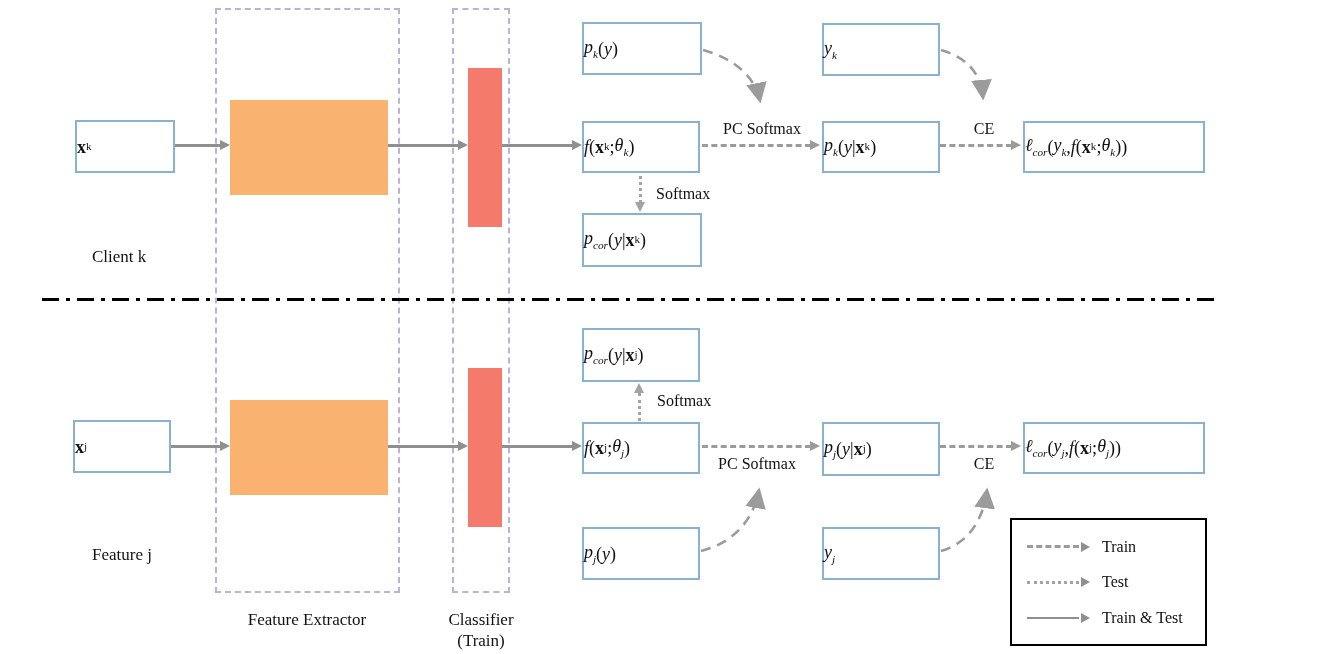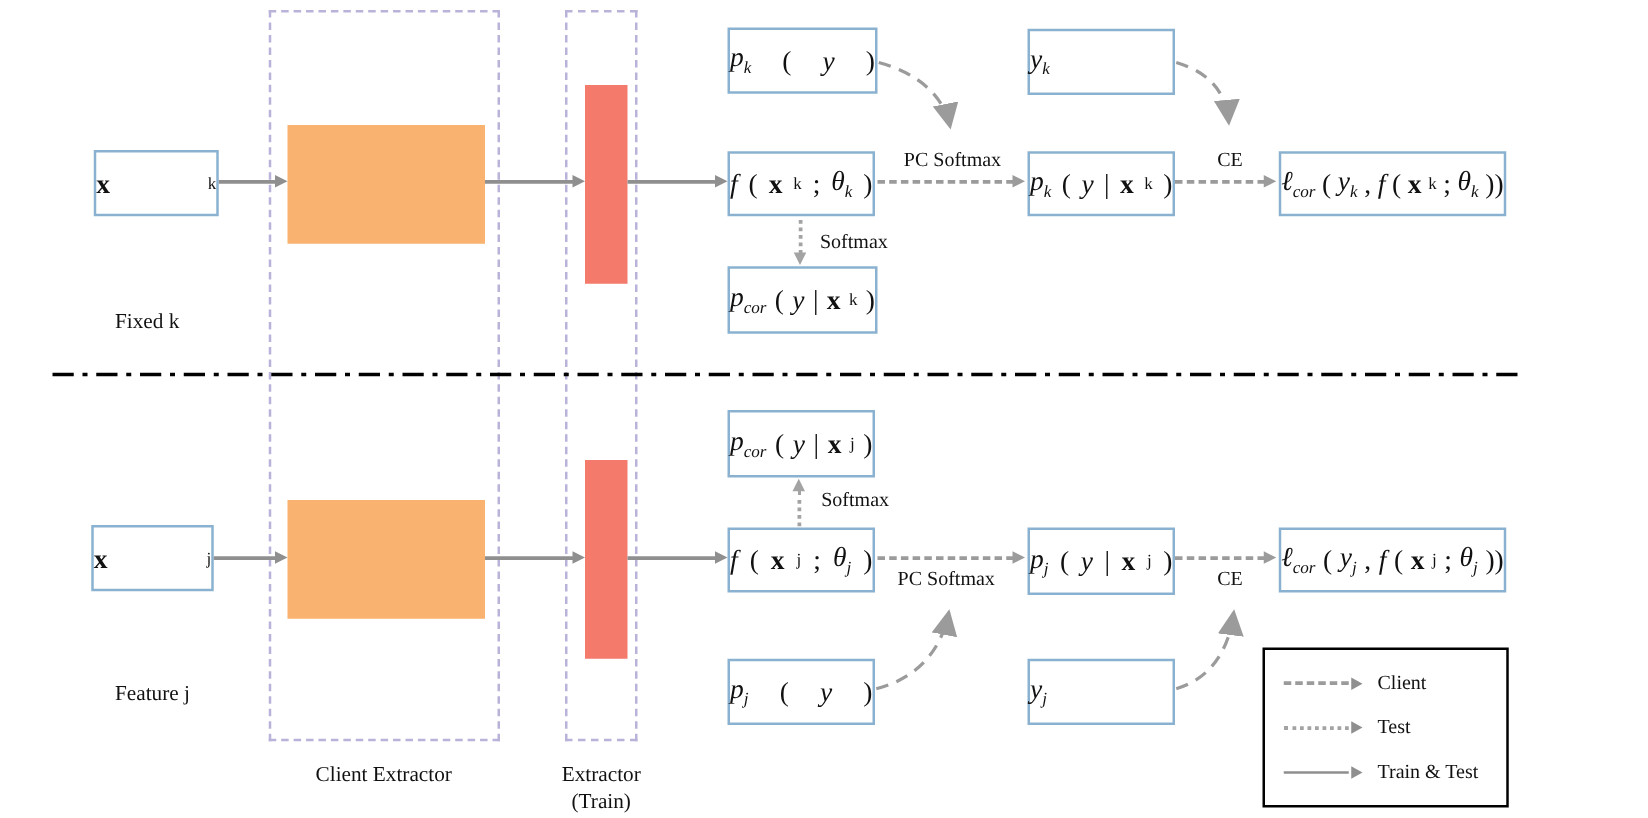--- a/index.html
+++ b/index.html
@@ -2,22 +2,22 @@
 <html><head>
 <meta charset="utf-8">
 <style>
   html,body { margin:0; padding:0; background:#ffffff; }
   .canvas {
     position:relative; width:1318px; height:654px; background:#ffffff;
     font-family:"Liberation Serif", serif; color:#111; overflow:hidden;
   }
   .box {
     position:absolute; border:2px solid #8ab2d0; background:#fff;
-    display:flex; align-items:center; justify-content:space-between;
-    font-size:22px; box-sizing:border-box; text-align:center; line-height:1;
+    display:flex; align-items:center; justify-content:flex-start;
+    font-size:18px; box-sizing:border-box; text-align:center; line-height:1;
   }
   .box sub, .lbl sub { font-size:0.62em; }
   .dashedbox { position:absolute; border:2px dashed #b9b3da; box-sizing:border-box; background:transparent; }
   .orange { position:absolute; background:#f9b270; }
   .redbar { position:absolute; background:#f47a6b; }
   .lbl { position:absolute; font-size:16px; line-height:1.15; white-space:nowrap; }
   .lbl.center { text-align:center; }
   .sh { position:absolute; }
   .sh.solid  { border-top:3px solid #8f8f8f; }
   .sh.dash   { border-top:3px dashed #9b9b9b; }
@@ -124,32 +124,32 @@
     <path d="M 941 551 C 968 543 983 521 987 490" fill="none" stroke="#9b9b9b" stroke-width="2.6" stroke-dasharray="10 7" marker-end="url(#ah)"></path>
   </svg>
 
   <div class="lbl center" style="left:712px; top:120px; width:100px;">PC Softmax</div>
   <div class="lbl center" style="left:958px; top:120px; width:52px;">CE</div>
   <div class="lbl" style="left:656px; top:185px;">Softmax</div>
   <div class="lbl center" style="left:707px; top:455px; width:100px;">PC Softmax</div>
   <div class="lbl center" style="left:958px; top:455px; width:52px;">CE</div>
   <div class="lbl" style="left:657px; top:392px;">Softmax</div>
 
-  <div class="lbl" style="left:92px; top:247px; font-size:17px;">Fixed k</div>
+  <div class="lbl" style="left:92px; top:247px; font-size:17px;">Client k</div>
   <div class="lbl" style="left:92px; top:545px; font-size:17px;">Feature j</div>
 
-  <div class="lbl center" style="left:227px; top:610px; width:160px; font-size:17px;">Client Extractor</div>
-  <div class="lbl center" style="left:431px; top:610px; width:100px; font-size:17px;">Extractor</div>
+  <div class="lbl center" style="left:227px; top:610px; width:160px; font-size:17px;">Feature Extractor</div>
+  <div class="lbl center" style="left:431px; top:610px; width:100px; font-size:17px;">Classifier</div>
   <div class="lbl center" style="left:431px; top:631px; width:100px; font-size:17px;">(Train)</div>
 
   <div class="legend">
     <div class="legend-row">
       <span class="lg-line dashed"></span>
         <span class="lg-tri"></span>
-      <span class="lg-label">Client</span>
+      <span class="lg-label">Train</span>
     </div>
     <div class="legend-row">
       <span class="lg-line dotted"></span>
         <span class="lg-tri"></span>
       <span class="lg-label">Test</span>
     </div>
     <div class="legend-row">
       <span class="lg-line solid"></span>
         <span class="lg-tri"></span>
       <span class="lg-label">Train &amp; Test</span>

